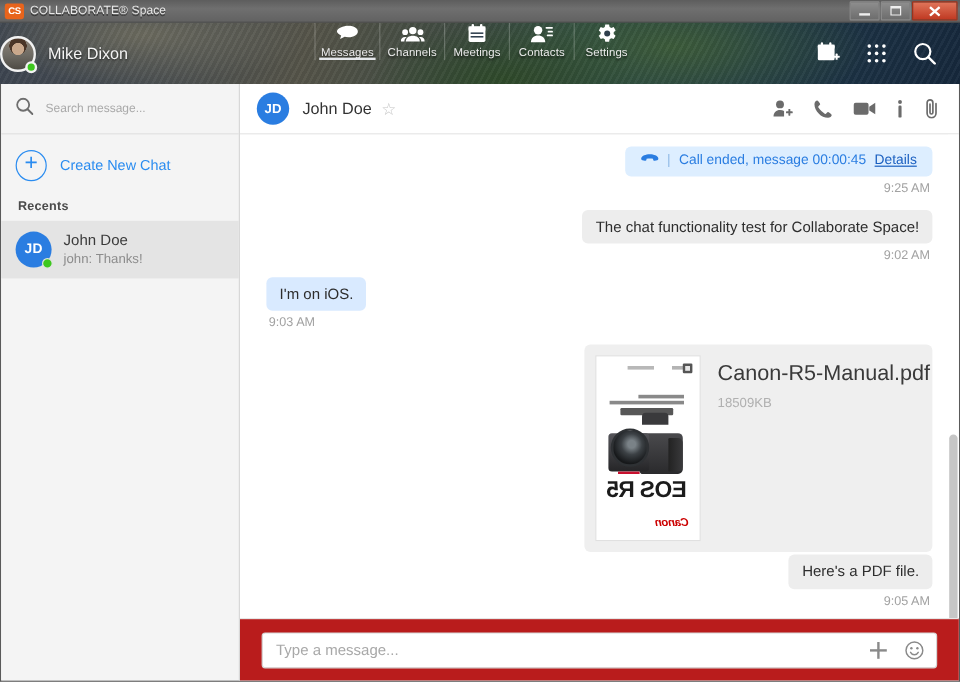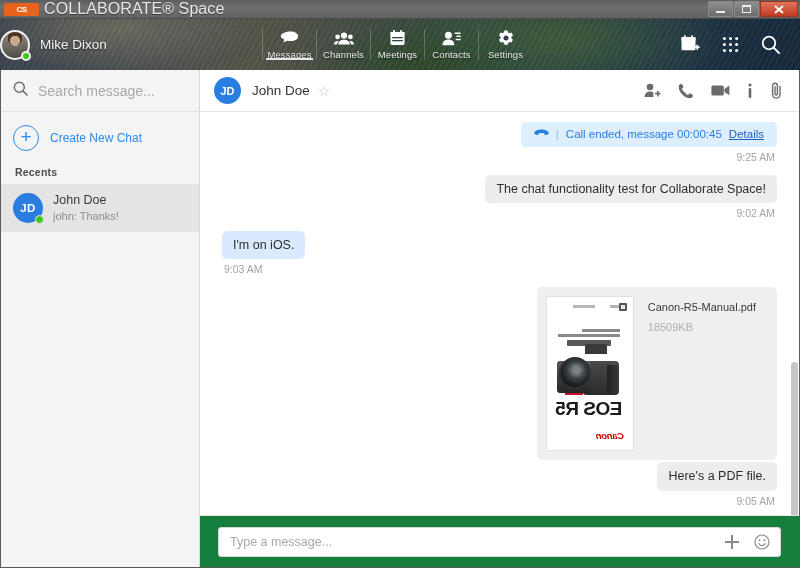--- a/index.html
+++ b/index.html
@@ -17,28 +17,28 @@
 
   
   .titlebar {
     height: 19px; flex: 0 0 19px;
     background: linear-gradient(to bottom, #5d5d5d 0%, #6f6f6f 40%, #626262 100%);
     display: flex; align-items: center;
     border-bottom: 1px solid #4a4a4a;
     position: relative;
   }
   .tb-logo {
-    width: 35px; height: 13px; margin-left: 4px; margin-right: 5px;
+    width: 16px; height: 13px; margin-left: 4px; margin-right: 5px;
     background: #e8641c; border-radius: 2px;
     color: #fff; font-size: 8px; font-weight: bold;
     display: flex; align-items: center; justify-content: center;
     letter-spacing: -0.5px;
   }
   .tb-title {
-    color: #e8e8e8; font-size: 16px; letter-spacing: 0.1px;
+    color: #e8e8e8; font-size: 10px; letter-spacing: 0.1px;
     text-shadow: 0 1px 0 rgba(0,0,0,.45);
     white-space: nowrap;
   }
   .tb-btns { position: absolute; right: 2px; top: 1px; display: flex; gap: 1px; }
   .tb-btn {
     width: 25px; height: 16px;
     border: 1px solid #8a8a8a;
     background: linear-gradient(to bottom,#8e8e8e,#6d6d6d);
     display: flex; align-items: center; justify-content: center;
     color: #f0f0f0; font-size: 9px; line-height: 1;
@@ -83,21 +83,21 @@
       linear-gradient(to bottom, #8d8478 0%, #6d6a63 55%, #4e4a44 100%);
     overflow: hidden;
   }
   .status-dot {
     position: absolute; right: -1px; bottom: -1px;
     width: 10px; height: 10px; border-radius: 50%;
     background: #3ec71f; border: 2px solid #f2f2f2;
   }
   .username { color: #f4f4f4; font-size: 13.5px; text-shadow: 0 1px 2px rgba(0,0,0,.6); }
 
-  .navtabs { display: flex; align-items: center; z-index: 2; }
+  .navtabs { display: flex; align-items: flex-start; z-index: 2; }
   .navtab {
     width: 54px; position: relative;
     display: flex; flex-direction: column; align-items: center; justify-content: center;
     gap: 3px; cursor: pointer;
     border-left: 1px solid rgba(255,255,255,.22);
   }
   .navtab .ico { height: 17px; display:flex; align-items:flex-end; }
   .navtab .ico svg { display:block; }
   .navtab span.lbl {
     color: #ececec; font-size: 9.5px; text-shadow: 0 1px 2px rgba(0,0,0,.65);
@@ -123,21 +123,21 @@
     width: 199px; flex: 0 0 199px; background: #f4f4f4;
     border-right: 1px solid #d8d8d8;
     display: flex; flex-direction: column;
   }
   .searchrow {
     height: 42px; display: flex; align-items: center; gap: 10px;
     padding: 0 12px; border-bottom: 1px solid #e2e2e2;
   }
   .searchrow input {
     border: none; outline: none; background: transparent;
-    font-size: 14px; color: #444; width: 140px;
+    font-size: 10px; color: #444; width: 140px;
     font-family: "Liberation Sans", sans-serif;
   }
   .searchrow input::placeholder { color: #a9a9a9; }
 
   .newchat {
     display: flex; align-items: center; gap: 11px;
     padding: 13px 12px 15px 12px; cursor: pointer;
   }
   .plus-circle {
     width: 26px; height: 26px; border-radius: 50%;
@@ -256,27 +256,27 @@
     position: absolute; left: 6px; top: 101px; width: 76px; text-align: center;
     font-family: "Liberation Sans", sans-serif;
     font-size: 19px; font-weight: bold; color: #1b1b1b; letter-spacing: -0.5px;
   }
   .th-canon {
     position: absolute; left: 9px; bottom: 9px;
     font-size: 9.5px; font-weight: bold; color: #cc0000; letter-spacing: -.3px;
     font-style: italic;
   }
   .attach-meta { padding: 4px 12px 0 14px; min-width: 0; }
-  .attach-name { font-size: 11px; color: #3a3a3a; line-height: 1.3; white-space: nowrap; }
+  .attach-name { font-size: 18px; color: #3a3a3a; line-height: 1.3; white-space: nowrap; }
   .attach-size { font-size: 11px; color: #b0b0b0; margin-top: 6px; }
 
   
   .composer {
     flex: 0 0 52px; border-top: 1px solid #e6e6e6;
-    background: #15803d; display: flex; align-items: center; padding: 0 18px;
+    background: #b91c1c; display: flex; align-items: center; padding: 0 18px;
   }
   .composer-box {
     flex: 1; height: 30px; border: 1px solid #d6d6d6; border-radius: 3px;
     background: #fff; display: flex; align-items: center; padding: 0 10px 0 11px;
   }
   .composer-box input {
     flex: 1; border: none; outline: none; font-size: 12.5px; color: #333;
     font-family: "Liberation Sans", sans-serif; background: transparent;
   }
   .composer-box input::placeholder { color: #a8a8a8; }

